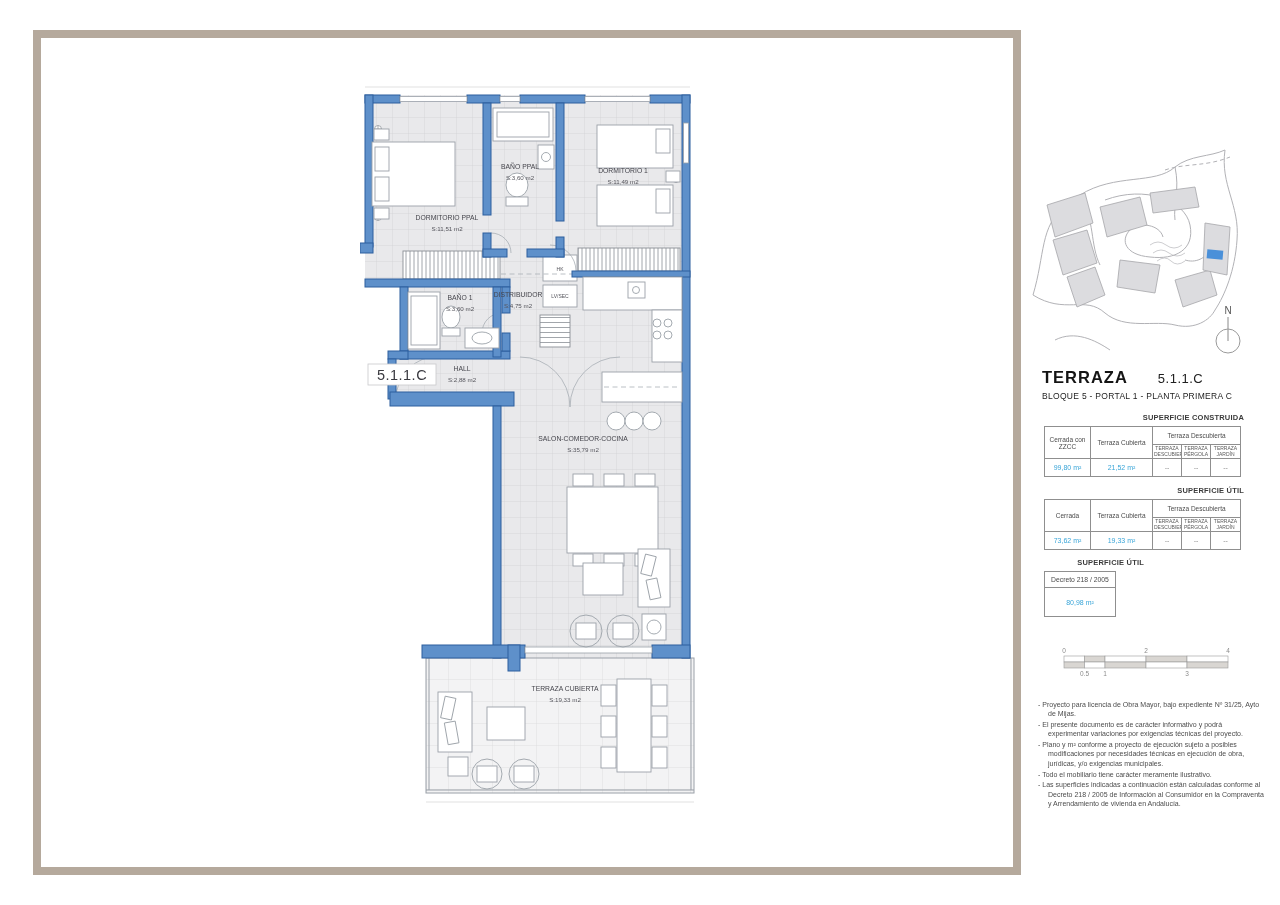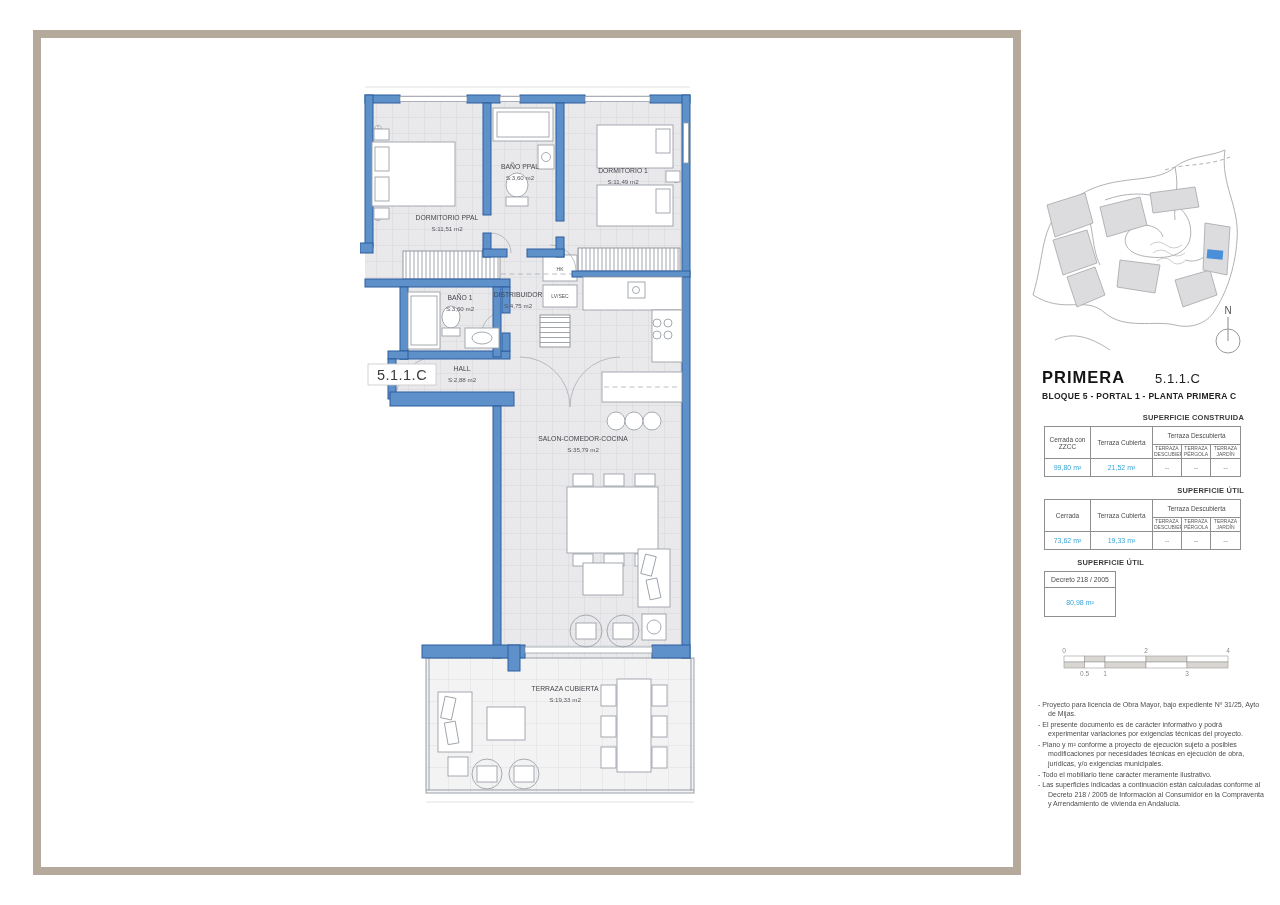--- a/index.html
+++ b/index.html
@@ -20,21 +20,21 @@
   .tbnd{fill:none;stroke:#9aa0a8;stroke-width:1;}
   .lbl{font-family:"Liberation Sans",sans-serif;font-size:6.8px;fill:#45454c;text-anchor:middle;}
   .lbl2{font-family:"Liberation Sans",sans-serif;font-size:6.2px;fill:#55555c;text-anchor:middle;}
   .lblxs{font-family:"Liberation Sans",sans-serif;font-size:5px;fill:#55555c;text-anchor:middle;}
   .unitbig{font-family:"Liberation Sans",sans-serif;font-size:14.5px;fill:#3a3a40;text-anchor:middle;letter-spacing:0.5px;}
   
   #titleblock{left:1042px;top:368px;width:205px;}
   .title-row{display:flex;align-items:baseline;}
   .title-row .t{font-size:16.5px;font-weight:bold;color:#141414;letter-spacing:1px;}
   .title-row .u{font-size:13px;color:#202020;margin-left:30px;letter-spacing:0.5px;}
-  .subtitle{font-size:8.5px;font-weight:bold;color:#222;margin-top:4px;letter-spacing:0.3px;}
+  .subtitle{font-size:8.5px;font-weight:normal;color:#222;margin-top:4px;letter-spacing:0.3px;}
   .sechead{font-size:7.5px;font-weight:bold;color:#3b3b3b;letter-spacing:0.2px;margin:0 0 4px 2px;text-align:right;}
   table.tbl{border-collapse:collapse;table-layout:fixed;width:196px;}
   table.tbl th,table.tbl td{border:1px solid #8f8f8f;text-align:center;font-weight:normal;padding:1px;
     font-size:6.5px;color:#4a4a4a;overflow:hidden;}
   table.tbl .hdr{height:15px;font-size:6.5px;}
   table.tbl .sub{height:11px;font-size:5px;color:#5a5a5a;line-height:1.1;}
   table.tbl .val{height:15px;font-size:7px;color:#3aa5d8;}
   table.tbl .d{color:#8a8a8a;}
   table.tbl3{border-collapse:collapse;width:72px;}
   table.tbl3 th,table.tbl3 td{border:1px solid #8f8f8f;text-align:center;font-weight:normal;padding:1px;}
@@ -330,21 +330,21 @@
 </svg>
 
 <svg class="abs" style="left:1203px;top:300px;" width="50" height="58" viewBox="0 0 50 58">
   <text x="25" y="14" class="ntxt">N</text>
   <line x1="25" y1="17" x2="25" y2="41" stroke="#8a8a8a" stroke-width="1"></line>
   <circle cx="25" cy="41" r="12" class="ncirc"></circle>
 </svg>
 
 <div id="titleblock" class="abs">
   <div class="title-row">
-    <span class="t">PRIMERA</span>
+    <span class="t">TERRAZA</span>
     <span class="u">5.1.1.C</span>
   </div>
   <div class="subtitle">BLOQUE 5 - PORTAL 1 - PLANTA PRIMERA C</div>
 </div>
 
 <div class="abs" style="left:1044px;top:413px;width:200px;">
   <div class="sechead">SUPERFICIE CONSTRUIDA</div>
   <table class="tbl">
     <colgroup>
         <col style="width:46px">

